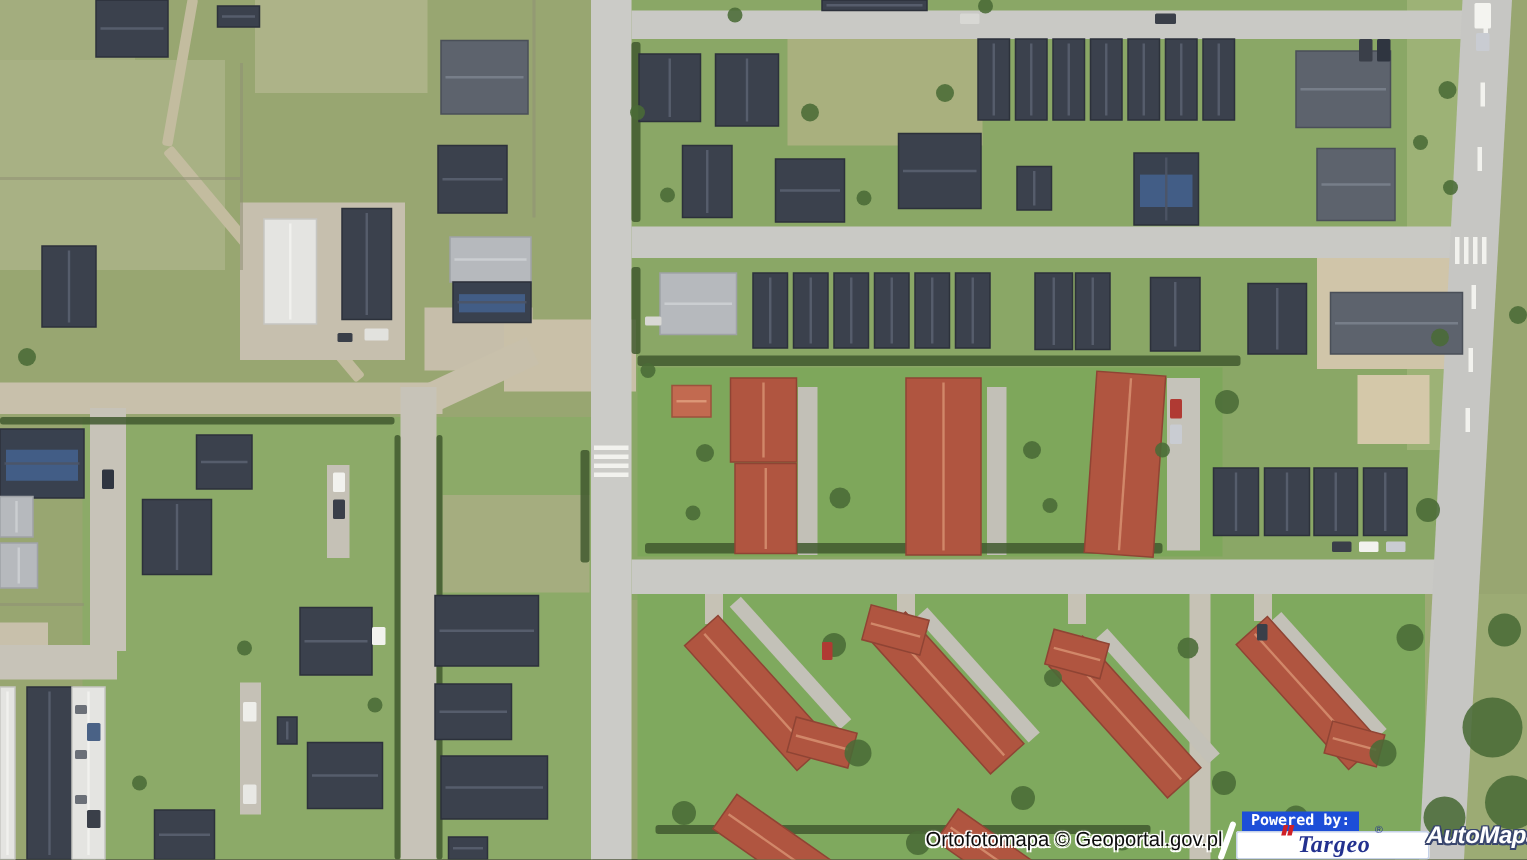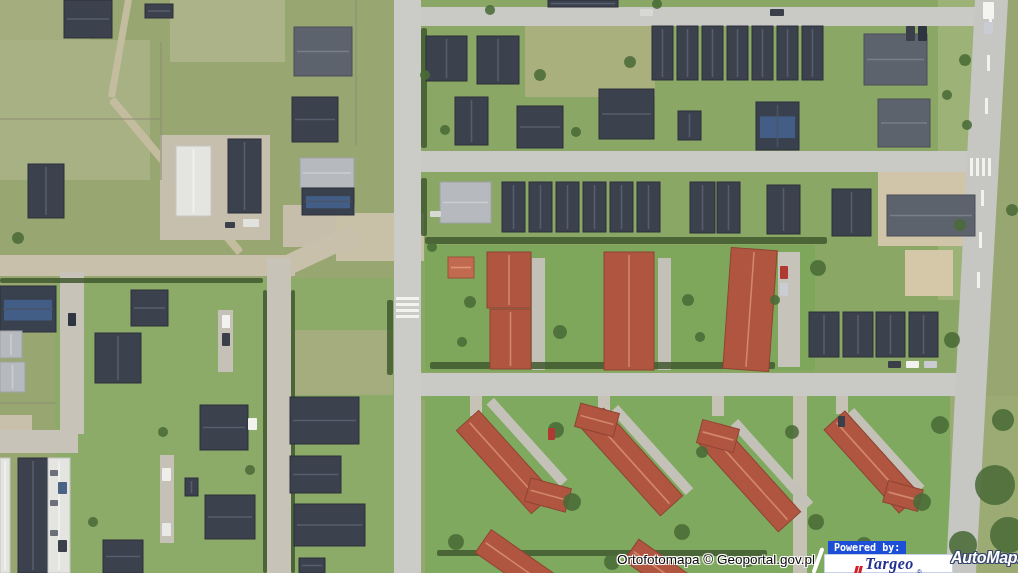--- a/index.html
+++ b/index.html
@@ -17,21 +17,21 @@
   }
   .powered-by{
     position:absolute;left:828px;top:541px;height:13px;line-height:13px;
     background:#1d4ed8;color:#fff;padding:0 6px;
     font-family:"DejaVu Sans Mono","Liberation Mono",monospace;
     font-size:10px;font-weight:bold;white-space:nowrap;
   }
   .targeo{
     position:absolute;left:824px;top:554px;width:129px;height:19px;
     background:#fff;border-radius:2px;box-shadow:0 0 0 1px #c6d2e8 inset;
-    display:flex;align-items:flex-end;justify-content:center;gap:2px;
+    display:flex;align-items:flex-start;justify-content:center;gap:2px;
     text-decoration:none;cursor:pointer;
   }
   .tg-glyph{display:inline-flex;gap:1px;margin-right:1px;margin-top:-4px;}
   .tg-glyph i{display:block;width:3px;height:7px;background:#cf2027;transform:skewX(-14deg);}
   .tg-text{
     font-family:"Liberation Serif",serif;font-weight:bold;font-style:italic;
     font-size:16px;color:#23318f;letter-spacing:0.5px;line-height:19px;
   }
   .tg-reg{font-size:7px;color:#23318f;margin-left:1px;vertical-align:super;line-height:0;}
   .automapa{

